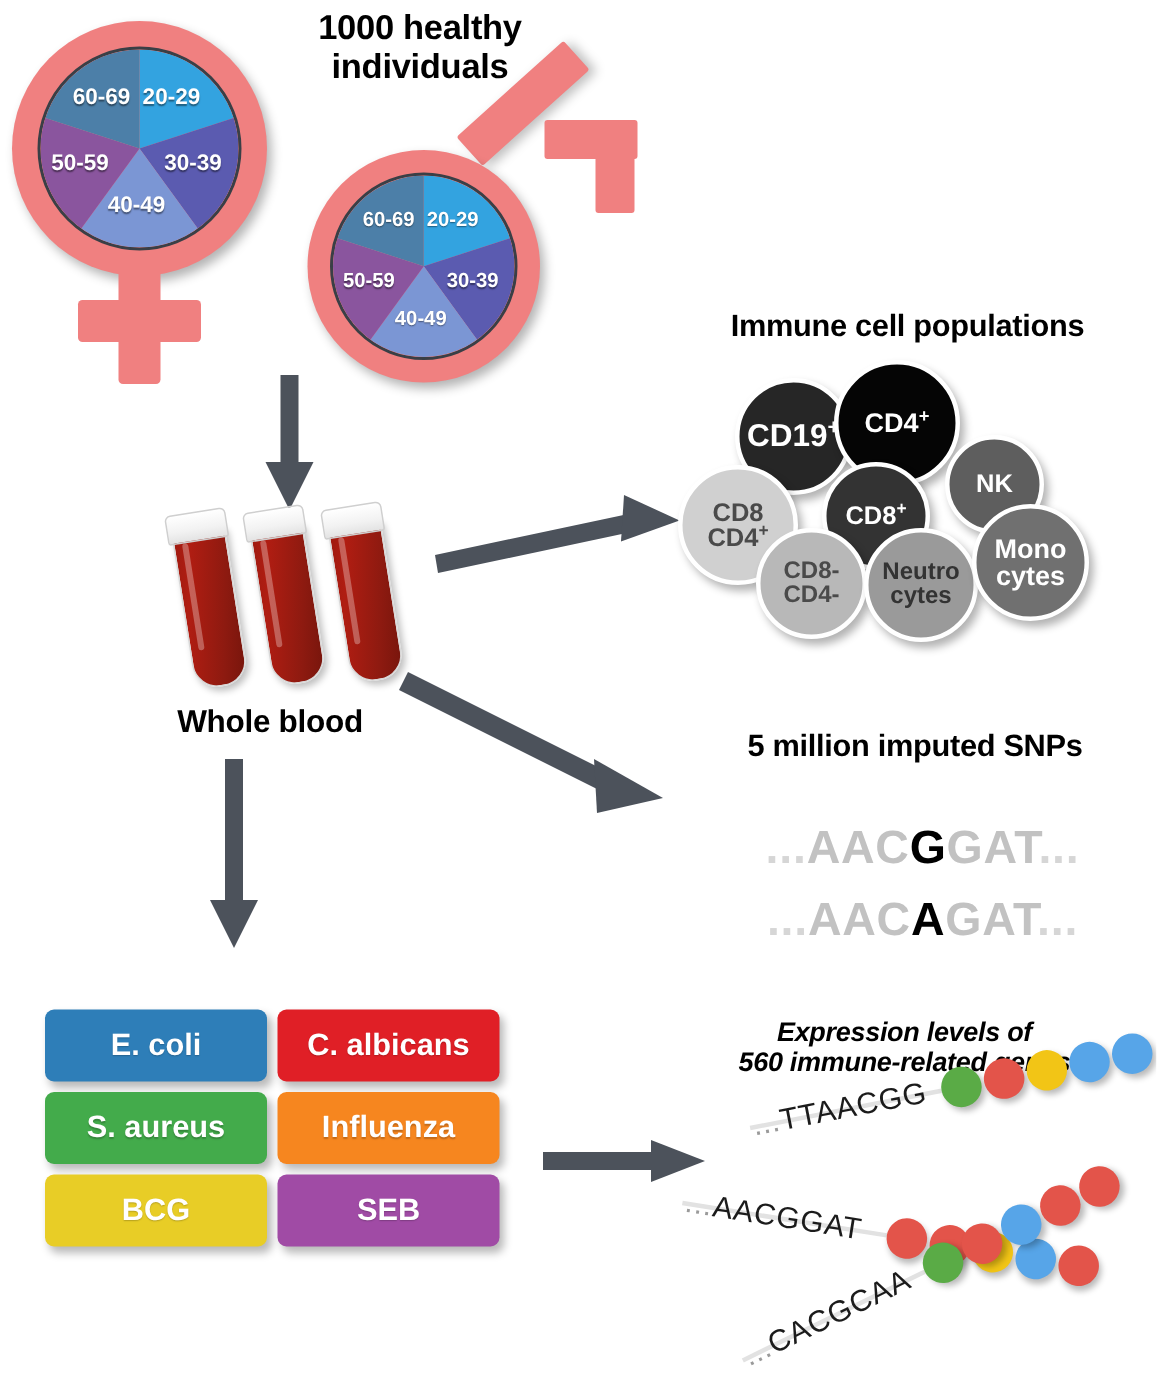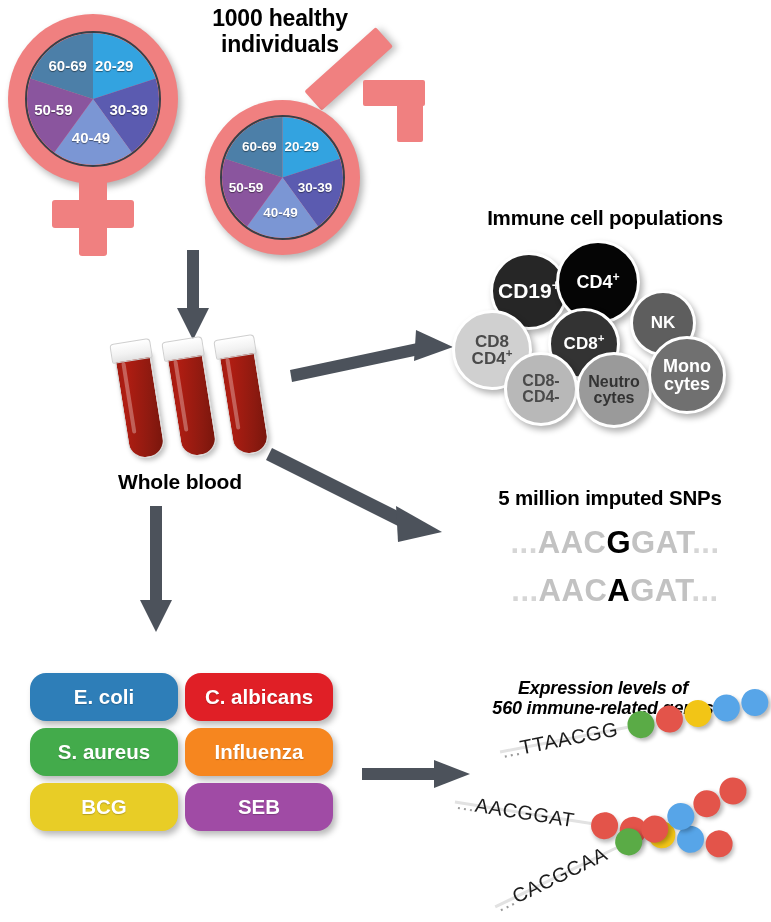--- a/index.html
+++ b/index.html
@@ -147,41 +147,41 @@
     justify-content: center;
     text-align: center;
     font-weight: bold;
     line-height: 1.02;
     box-shadow: 3px 4px 6px rgba(0,0,0,0.30);
   }
   .cell span { display: block; }
   .cell sup { font-size: 0.68em; vertical-align: super; line-height: 0; }
 
   
-  #snps { left: 470px; top: 525px; width: 290px; height: 95px; }
+  #snps { left: 470px; top: 547px; width: 290px; height: 95px; }
   .snp-row {
     position: absolute;
     left: 0; width: 290px;
     text-align: center;
     font-family: "Liberation Sans", sans-serif;
     font-size: 31px;
     font-weight: bold;
     color: #b9b9b9;
     letter-spacing: 0.5px;
     white-space: nowrap;
   }
   .snp-row .dots { color: #d6d6d6; }
   .snp-row .hi { color: #000000; }
   .snp-row .dim { color: #c2c2c2; }
 
   
   #stim { left: 30px; top: 673px; width: 320px; height: 220px; }
   .pill {
     position: absolute;
-    border-radius: 16px;
+    border-radius: 6px;
     color: #ffffff;
     font-weight: bold;
     font-size: 20.5px;
     display: flex;
     align-items: center;
     justify-content: center;
     box-shadow: 3px 4px 6px rgba(0,0,0,0.28);
     text-shadow: 0 1px 1px rgba(0,0,0,0.22);
   }
 

